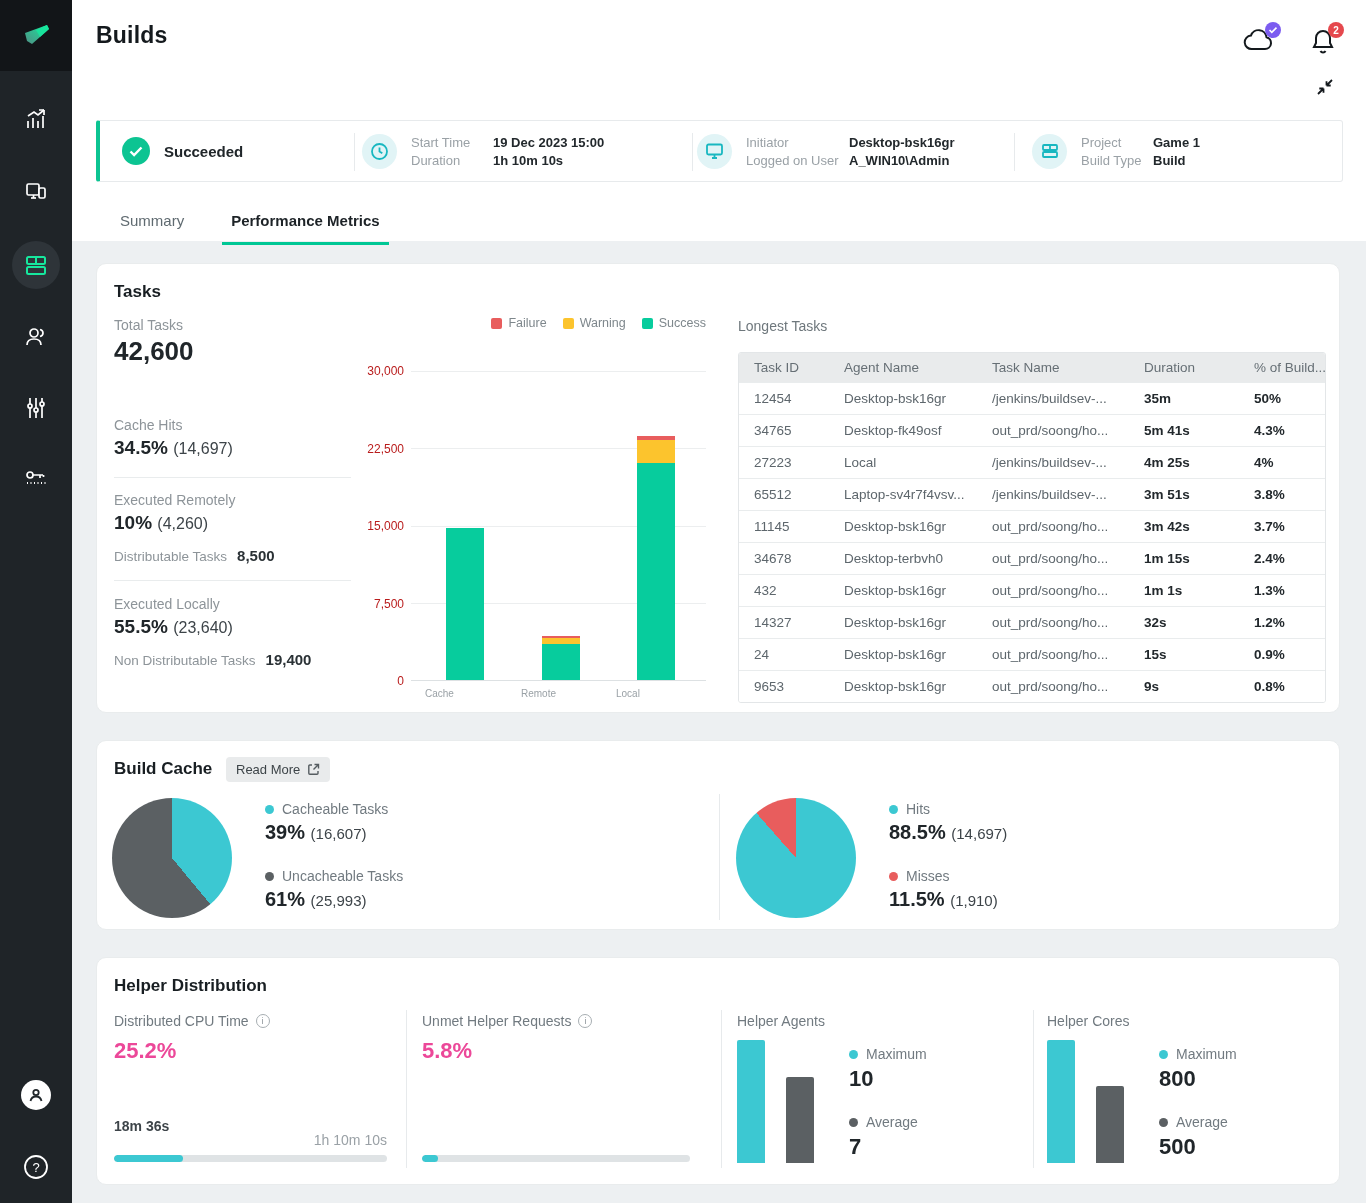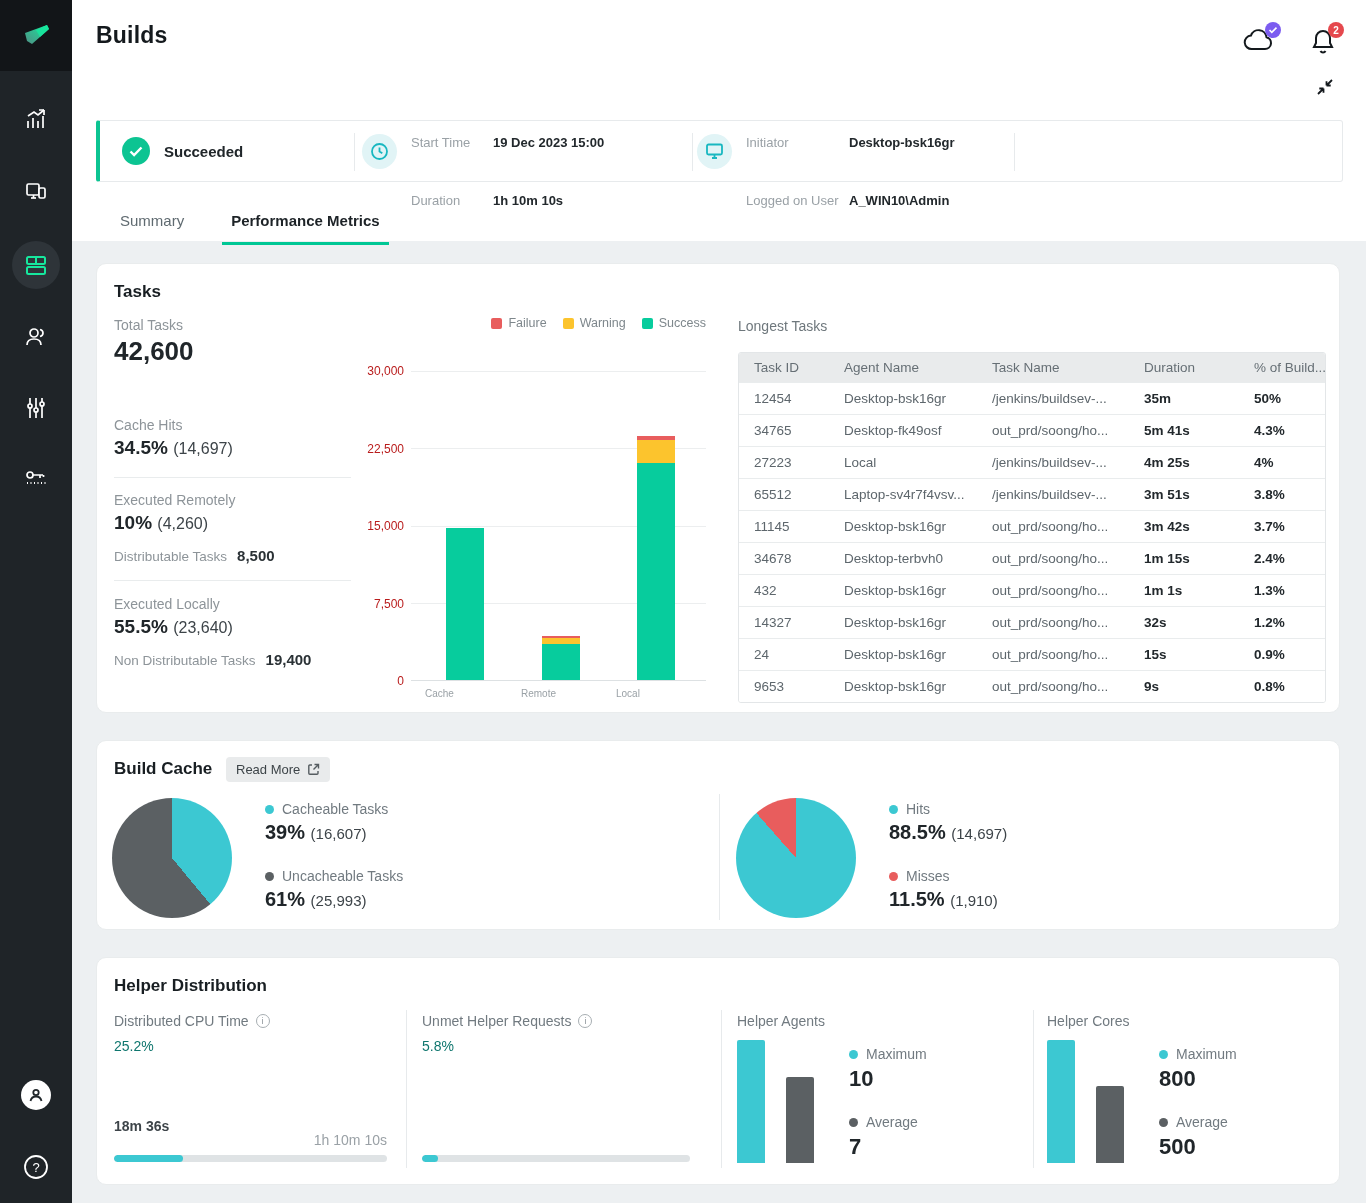--- a/index.html
+++ b/index.html
@@ -32,21 +32,21 @@
   .bc-blur { font-size:14px; color:#8d959a; filter:blur(3.2px); white-space:nowrap; max-width:320px; overflow:hidden; user-select:none; }
   .copy-btn { cursor:pointer; display:flex; }
 
   
   .status-card { position:absolute; left:24px; top:120px; width:1247px; height:62px; background:#fff; border:1px solid #e7eaec; border-left:4px solid #0cc492; border-radius:3px; }
   .status-group { position:absolute; top:0; height:100%; display:flex; align-items:center; }
   .check-circle { width:28px; height:28px; border-radius:50%; background:#0cc492; display:flex; align-items:center; justify-content:center; }
   .status-text { font-size:15px; font-weight:700; color:#20262a; margin-left:14px; }
   .ico-circle { width:35px; height:35px; border-radius:50%; background:#e1f4f6; display:flex; align-items:center; justify-content:center; flex:none; }
   .kv { display:flex; flex-direction:column; gap:3px; margin-left:14px; }
-  .kv-row { display:flex; font-size:13px; line-height:15px;margin-top:40px; }
+  .kv-row { display:flex; font-size:13px; line-height:15px; }
   .kv-label { color:#9aa1a6; }
   .kv-val { color:#22282c; font-weight:600; }
   .v-div { position:absolute; top:12px; height:38px; width:1px; background:#e7eaec; }
 
   
   .tabs { position:absolute; left:39px; top:204px; display:flex; }
   .tab { font-size:15px; color:#5f6a70; padding:8px 9px 13px; margin-right:29px; cursor:pointer; border-bottom:3px solid transparent; }
   .tab.active { color:#1d2327; font-weight:700; border-bottom-color:#00c795; }
 
   
@@ -85,21 +85,21 @@
   
   .readmore { position:absolute; height:25px; background:#e9ebec; border-radius:4px; display:flex; align-items:center; gap:7px; padding:0 10px; font-size:13px; color:#3d4448; cursor:pointer; }
   .pie { position:absolute; width:120px; height:120px; border-radius:50%; }
   .dot { width:9px; height:9px; border-radius:50%; flex:none; }
   .pie-leg-label { position:absolute; display:flex; align-items:center; gap:8px; font-size:14px; color:#717a80; }
   .pie-leg-val { position:absolute; font-size:20px; font-weight:700; color:#20262a; }
   .pie-paren { font-size:15px; font-weight:400; color:#3d4449; }
 
   
   .hd-label { position:absolute; display:flex; align-items:center; gap:7px; font-size:14px; color:#717a80; }
-  .hd-big { position:absolute; font-size:14px; font-weight:400; color:#0f766e; }
+  .hd-big { position:absolute; font-size:22px; font-weight:700; color:#ec4899; }
   .info-i { width:14px; height:14px; border:1px solid #a7aeb2; border-radius:50%; font-size:9px; color:#8d9499; display:flex; align-items:center; justify-content:center; font-style:normal; }
   .ptime-l { position:absolute; font-size:14px; color:#3d4449; font-weight:600; }
   .ptime-r { position:absolute; font-size:14px; color:#9aa1a6; text-align:right; }
   .progress { position:absolute; height:7px; border-radius:4px; background:#dfe3e5; overflow:hidden; }
   .progress > div { height:100%; border-radius:4px; }
   .mini-bar { position:absolute; width:28px; border-radius:2px 2px 0 0; }
   .hd-leg { position:absolute; display:flex; align-items:center; gap:8px; font-size:14px; color:#717a80; }
   .hd-leg-val { position:absolute; font-size:22px; font-weight:700; color:#20262a; }
 </style>
 </head>
@@ -255,20 +255,39 @@
               <span class="kv-val">Desktop-bsk16gr</span>
             </div>
           <div class="kv-row">
               <span class="kv-label" style="width:103px">Logged on User</span>
               <span class="kv-val">A_WIN10\Admin</span>
             </div>
         </div>
       </div>
       <div class="v-div" style="left:914px"></div>
 
+      <div class="status-group" style="left:932px">
+        <div class="ico-circle">
+          <svg width="18" height="16" viewBox="0 0 18 16" fill="none" stroke="#18b7c0" stroke-width="1.8">
+            <rect x="2" y="2" width="14" height="5" rx="1"></rect>
+              <rect x="2" y="9" width="14" height="5" rx="1"></rect>
+              <path d="M9 2 v5"></path>
+          </svg>
+        </div>
+        <div class="kv">
+          <div class="kv-row">
+              <span class="kv-label" style="width:72px">Project</span>
+              <span class="kv-val">Game 1</span>
+            </div>
+          <div class="kv-row">
+              <span class="kv-label" style="width:72px">Build Type</span>
+              <span class="kv-val">Build</span>
+            </div>
+        </div>
+      </div>
     </section>
 
     <nav class="tabs">
       <div class="tab">Summary</div>
       <div class="tab active">Performance Metrics</div>
     </nav>
 
     <section class="card" style="top:263px;height:450px">
       <div class="card-title">Tasks</div>
 

